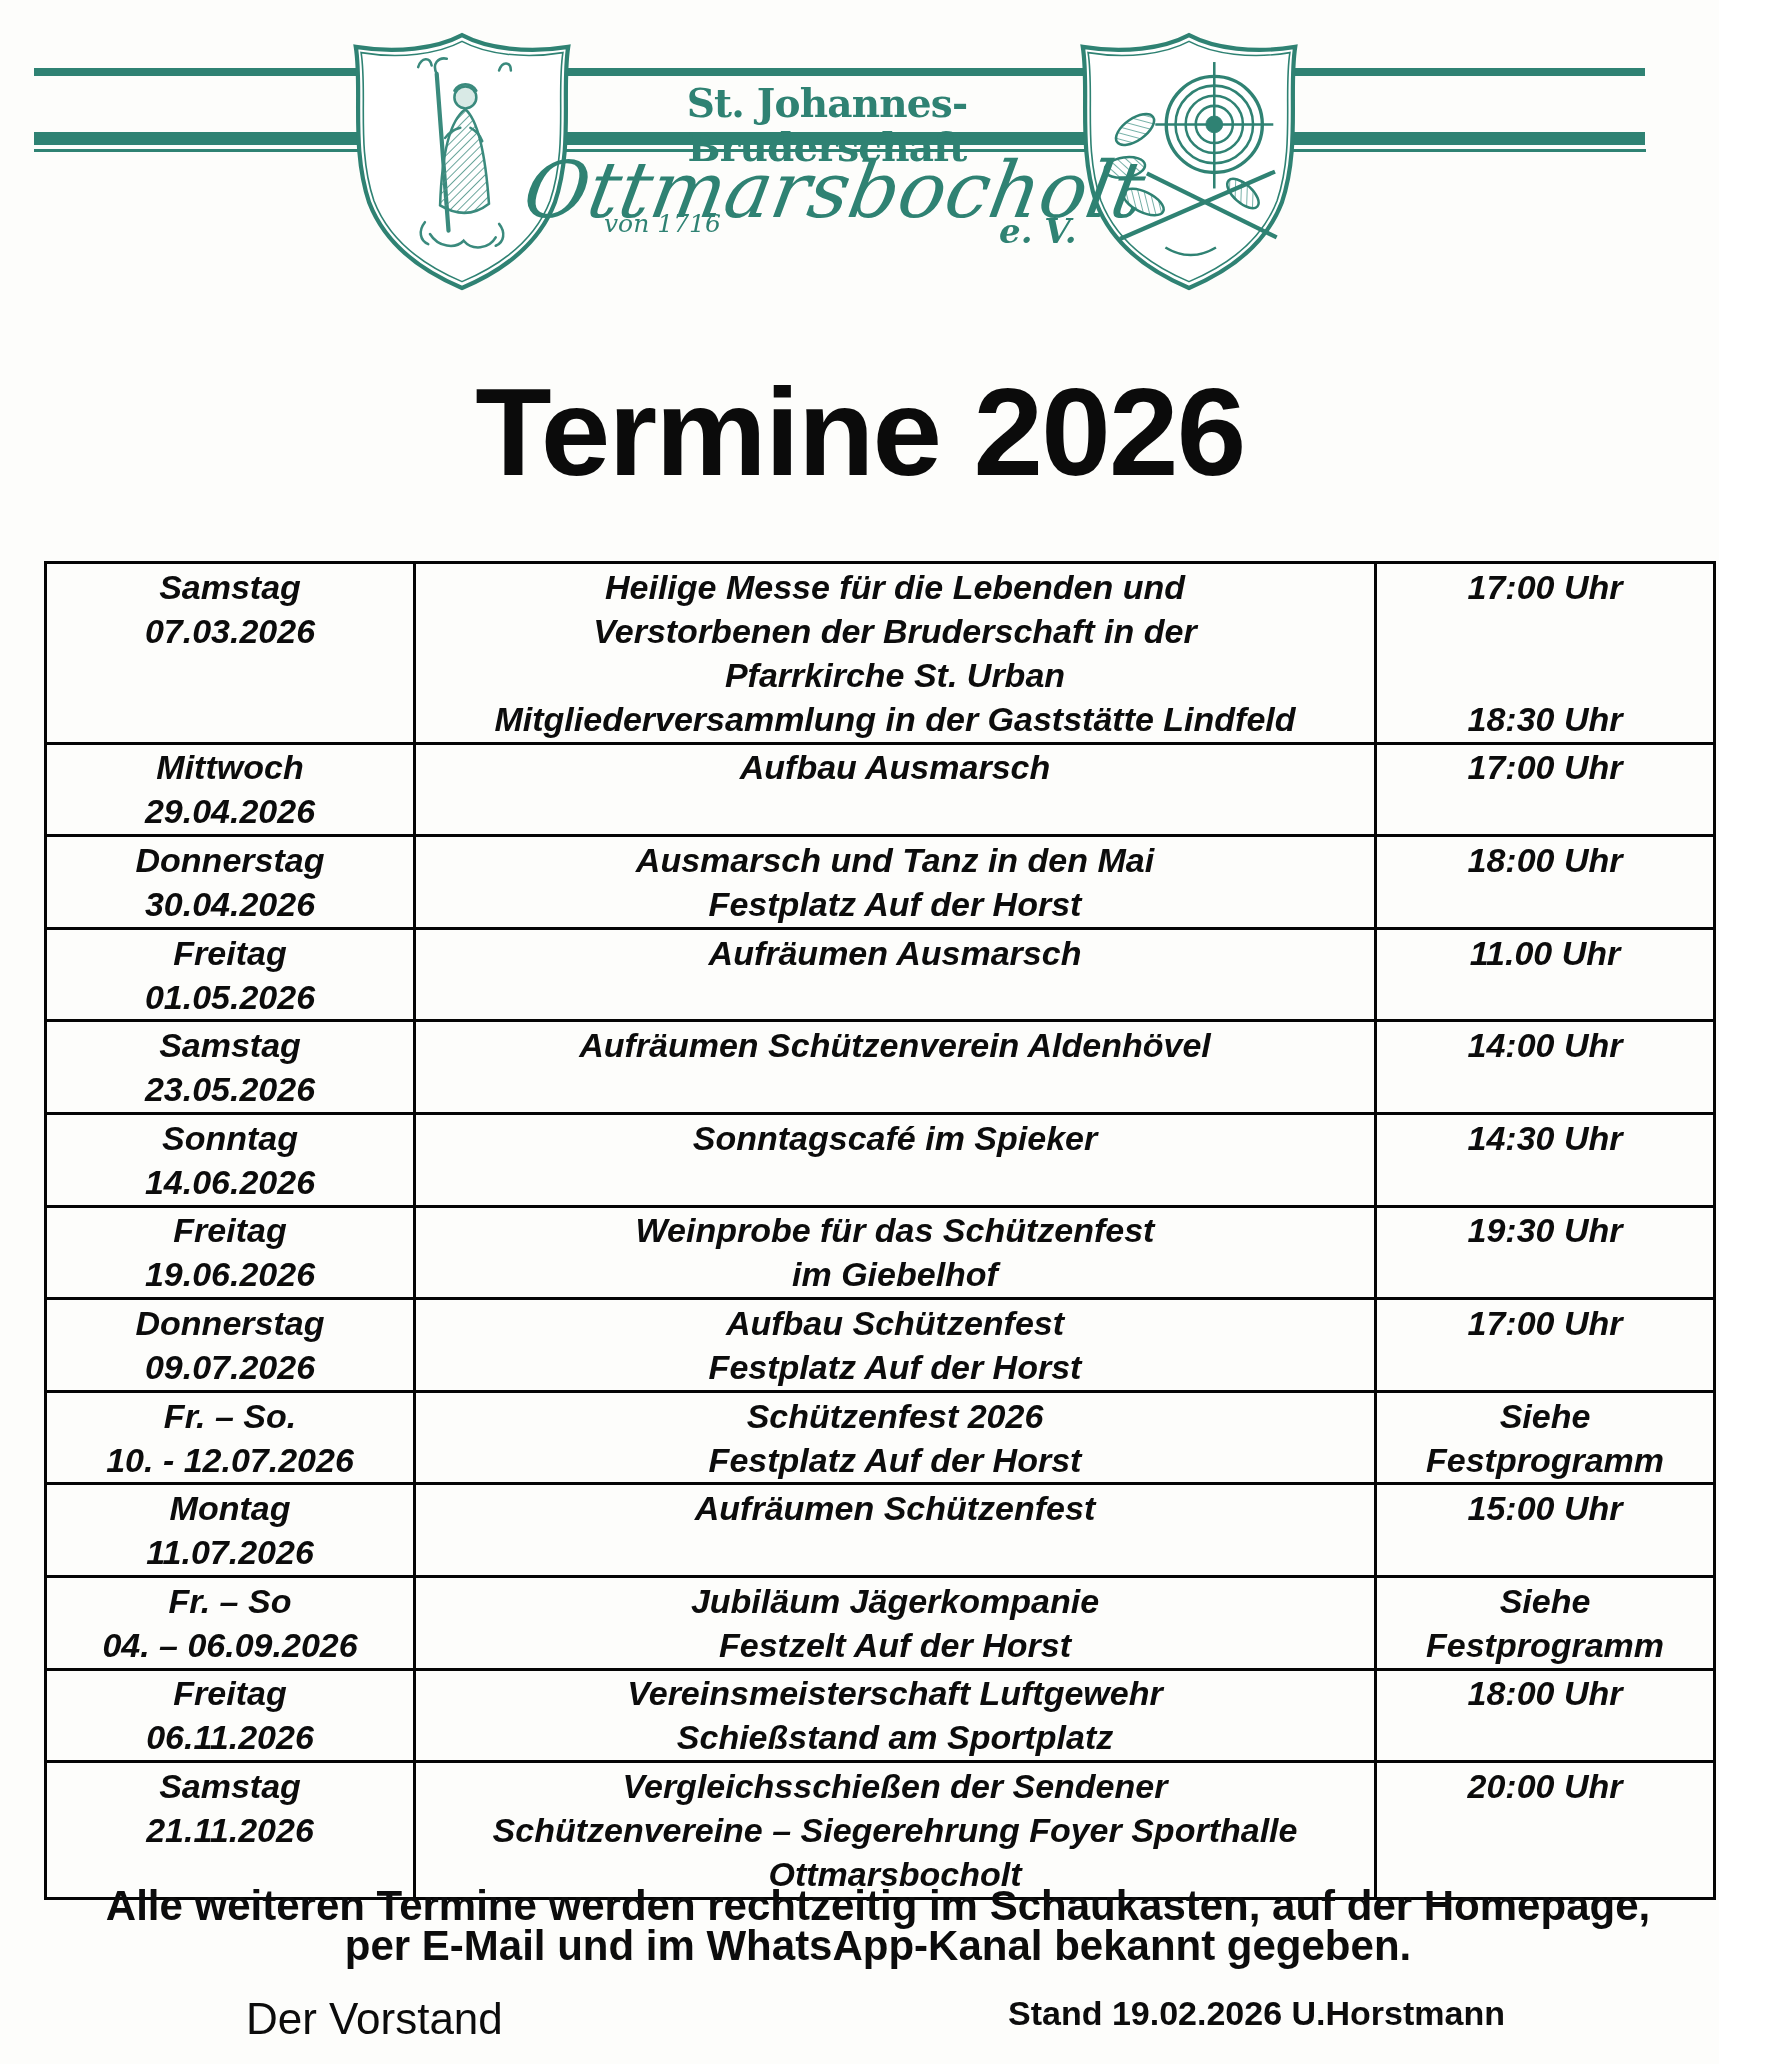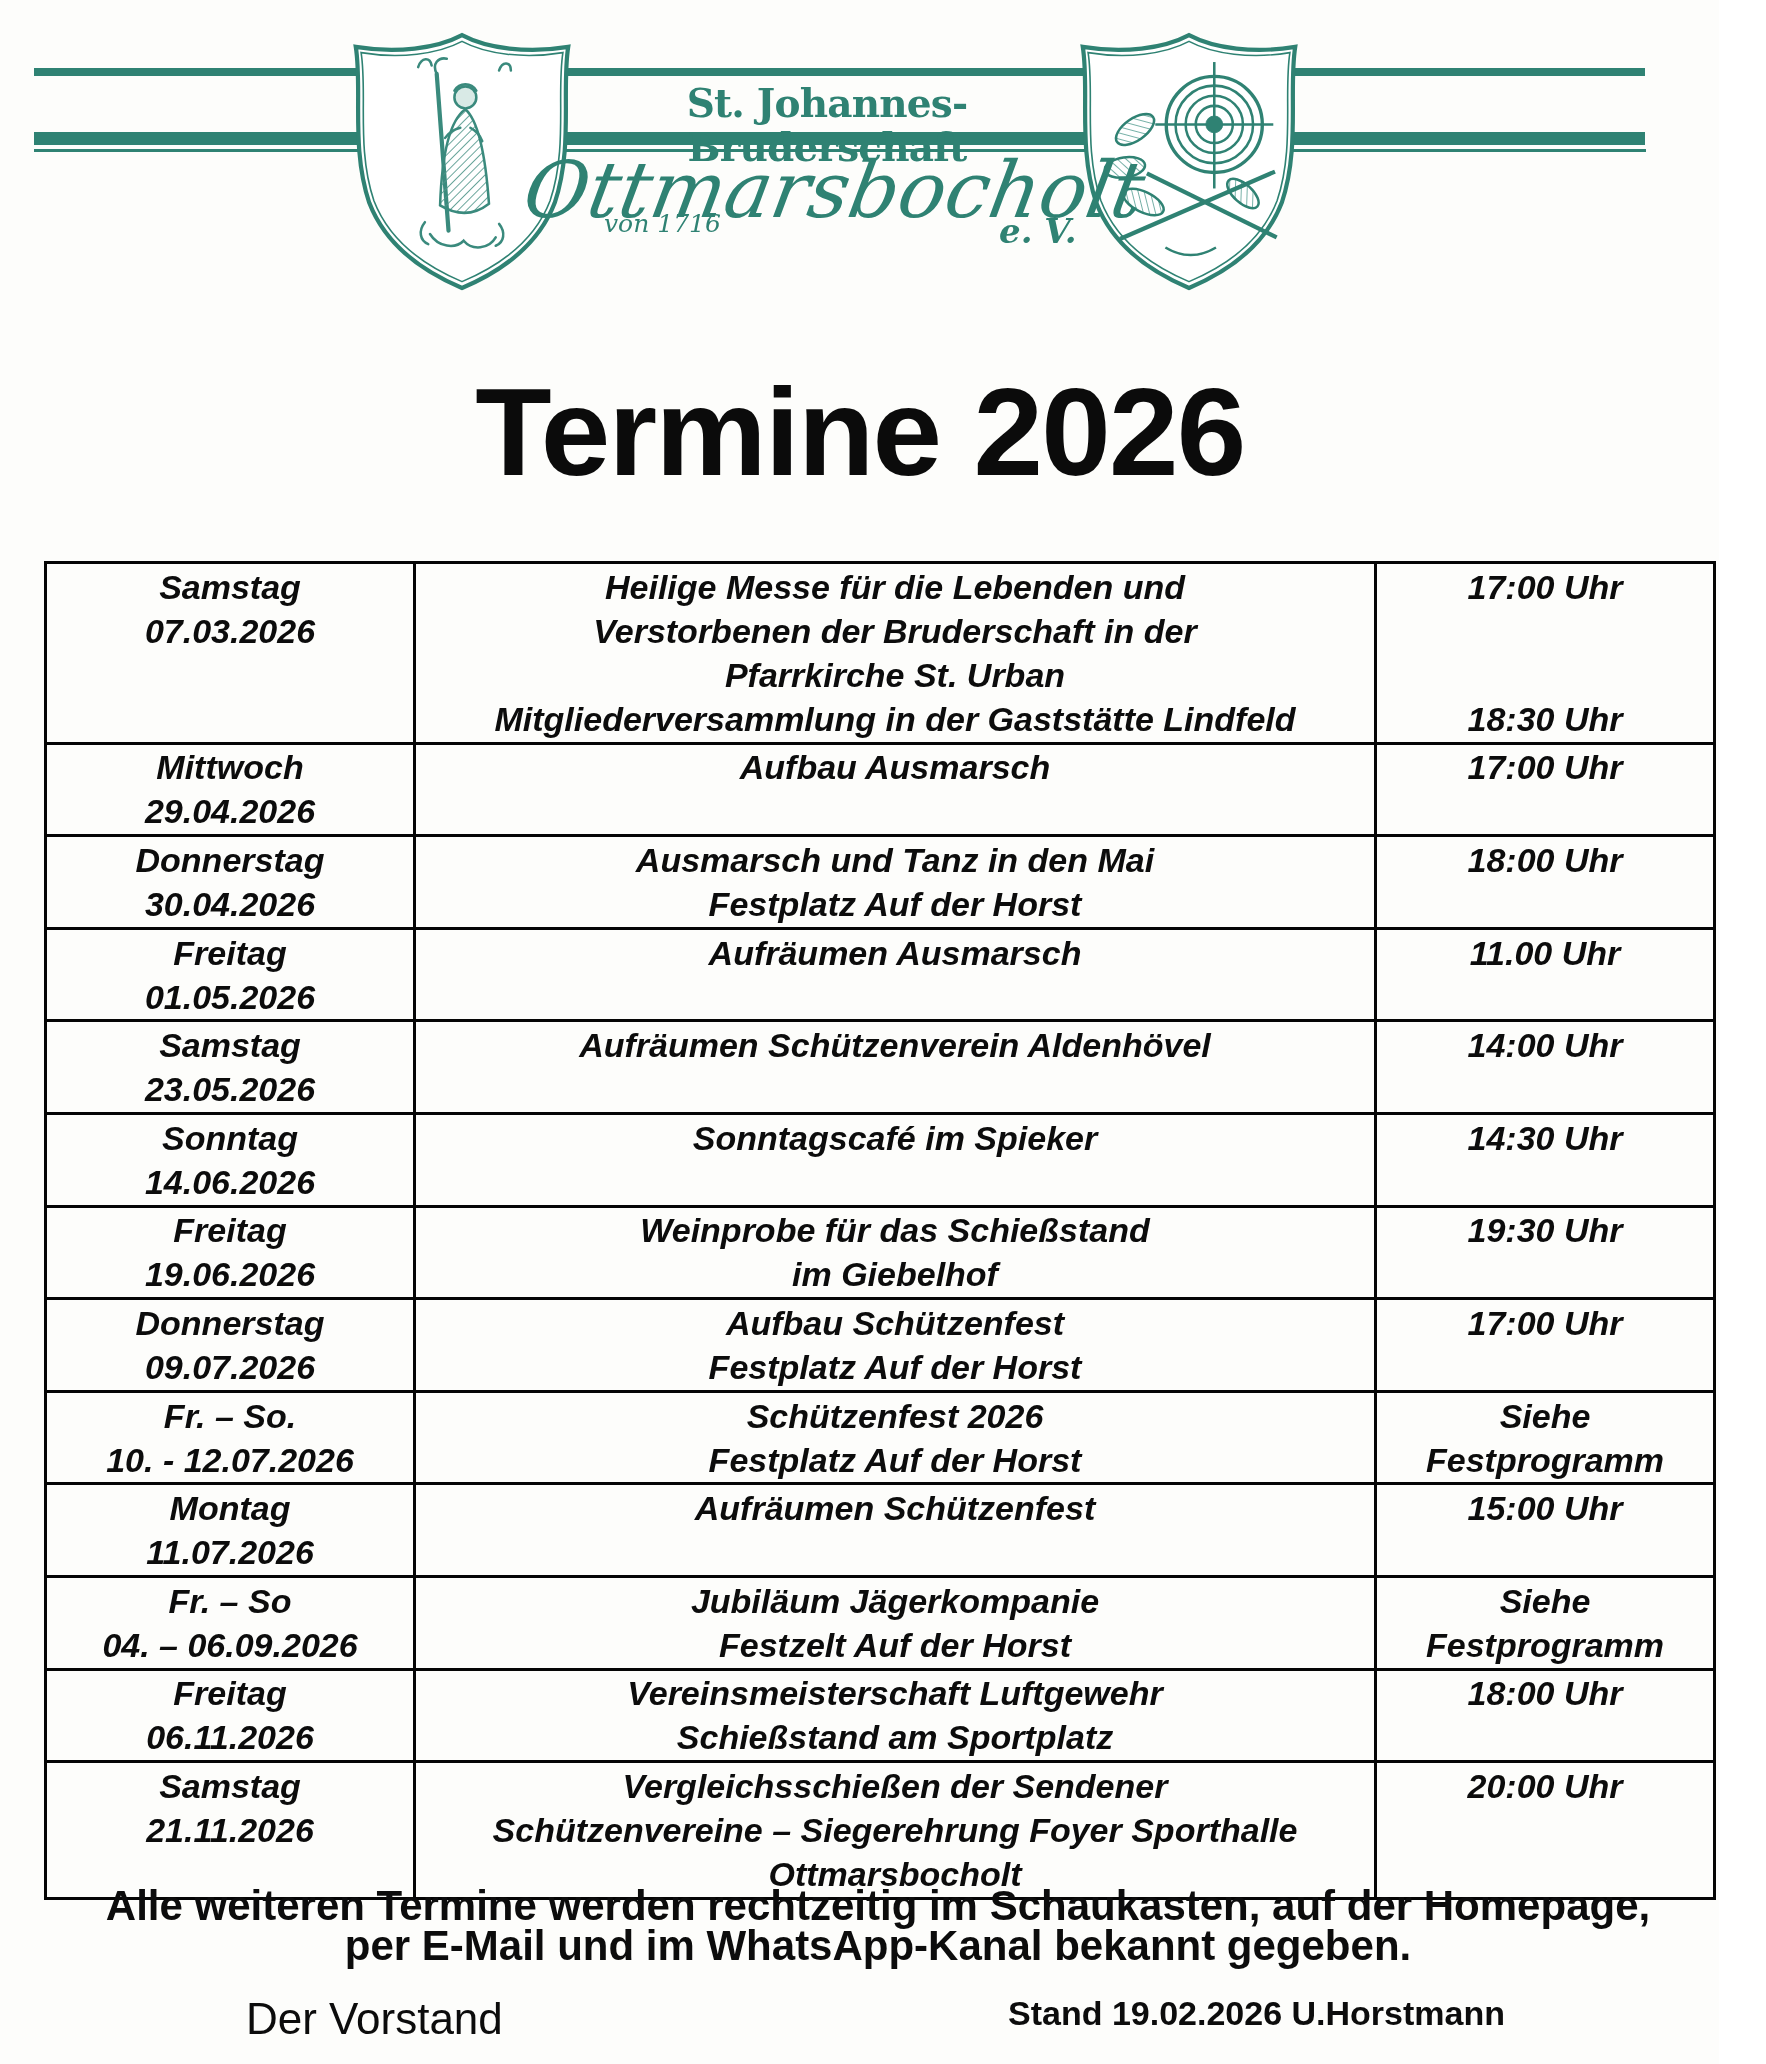--- a/index.html
+++ b/index.html
@@ -215,21 +215,21 @@
       </tr>
       <tr>
         <td>Sonntag
 14.06.2026</td>
         <td>Sonntagscafé im Spieker</td>
         <td>14:30 Uhr</td>
       </tr>
       <tr>
         <td>Freitag
 19.06.2026</td>
-        <td>Weinprobe für das Schießstand
+        <td>Weinprobe für das Schützenfest
 im Giebelhof</td>
         <td>19:30 Uhr</td>
       </tr>
       <tr>
         <td>Donnerstag
 09.07.2026</td>
         <td>Aufbau Schützenfest
 Festplatz Auf der Horst</td>
         <td>17:00 Uhr</td>
       </tr>

